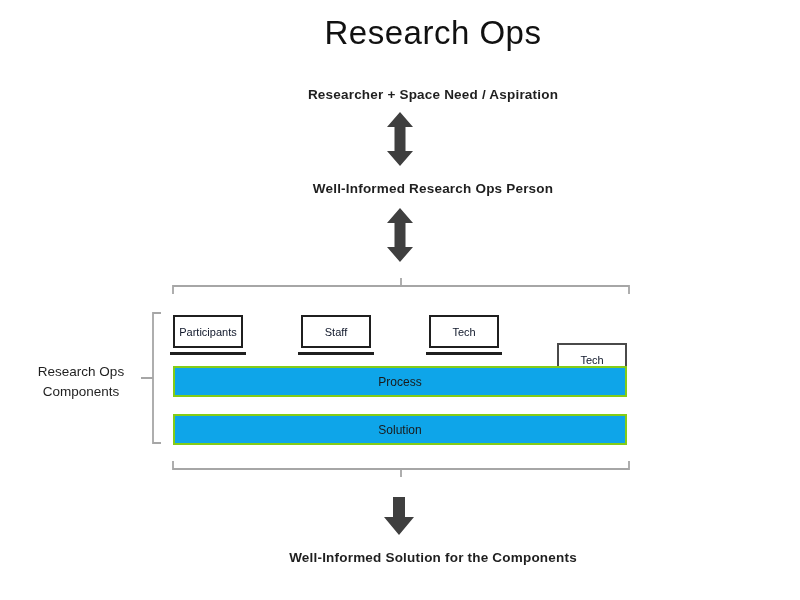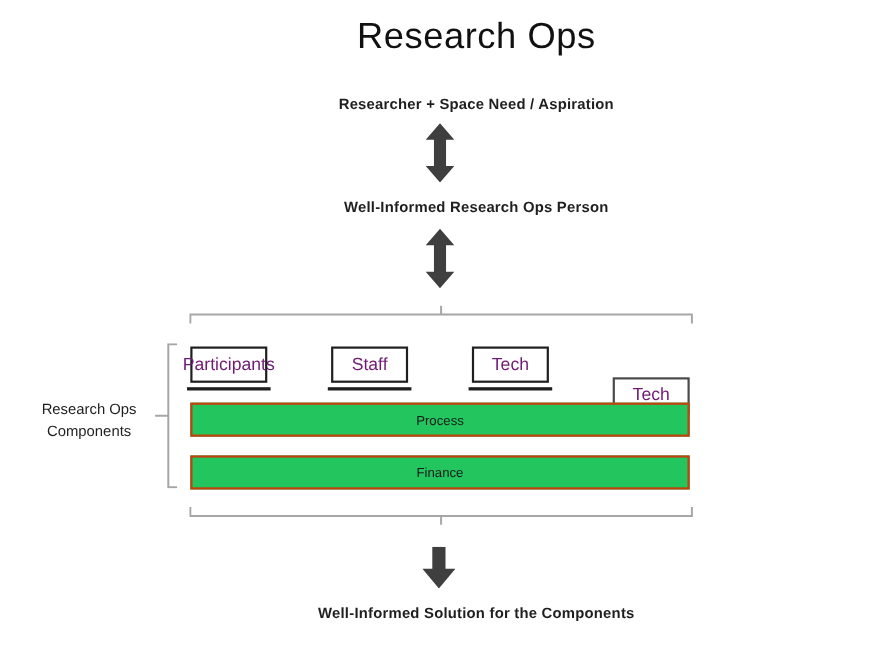--- a/index.html
+++ b/index.html
@@ -25,30 +25,30 @@
   .bracket-bottom{left:172px;top:459px;}
   .bracket-left{left:140px;top:312px;}
   .row{
     left:173px;top:315px;width:454px;height:40px;
     display:flex;justify-content:space-between;
   }
   .cell{position:relative;width:70px;height:33px;}
   .box{
     box-sizing:border-box;width:100%;height:33px;background:#fff;
     display:flex;align-items:center;justify-content:center;
-    font-size:16px;color:#701a75;white-space:nowrap;
+    font-size:11px;color:#0f172a;white-space:nowrap;
   }
   .box-strong{border:2px solid #1f1f1f;}
   .box-light{border:2px solid #4a4a4a;margin-top:28px;}
   .cell.underlined::after{
     content:"";position:absolute;left:-3px;right:-3px;top:37px;height:3px;background:#1f1f1f;
   }
   .wide-box{
-    box-sizing:border-box;left:173px;width:454px;height:31px;background:#22c55e;
-    border:2px solid #c2410c;display:flex;align-items:center;justify-content:center;
+    box-sizing:border-box;left:173px;width:454px;height:31px;background:#0ea5e9;
+    border:2px solid #84cc16;display:flex;align-items:center;justify-content:center;
     font-size:12px;color:#1a1a1a;
   }
   .process-box{top:366px;}
   .finance-box{top:414px;}
   .side-label{
     left:20px;top:362px;width:122px;text-align:center;
     font-size:13.5px;font-weight:400;line-height:1.45;color:#1f1f1f;
   }
 </style>
 </head>
@@ -88,21 +88,21 @@
   <div class="cell underlined">
     <div class="box box-strong">Tech</div>
   </div>
   <div class="cell">
     <div class="box box-light">Tech</div>
   </div>
 </div>
 
 <div class="abs wide-box process-box">Process</div>
 
-<div class="abs wide-box finance-box">Finance</div>
+<div class="abs wide-box finance-box">Solution</div>
 
 <div class="abs bracket-left">
   <svg width="22" height="132" viewBox="0 0 22 132">
     <path d="M21,1 L13,1 L13,131 L21,131 M13,66 L1,66" fill="none" stroke="#a6a6a6" stroke-width="1.8"></path>
   </svg>
 </div>
 
 <div class="abs side-label">Research Ops Components</div>
 
 <div class="abs bracket-bottom">

